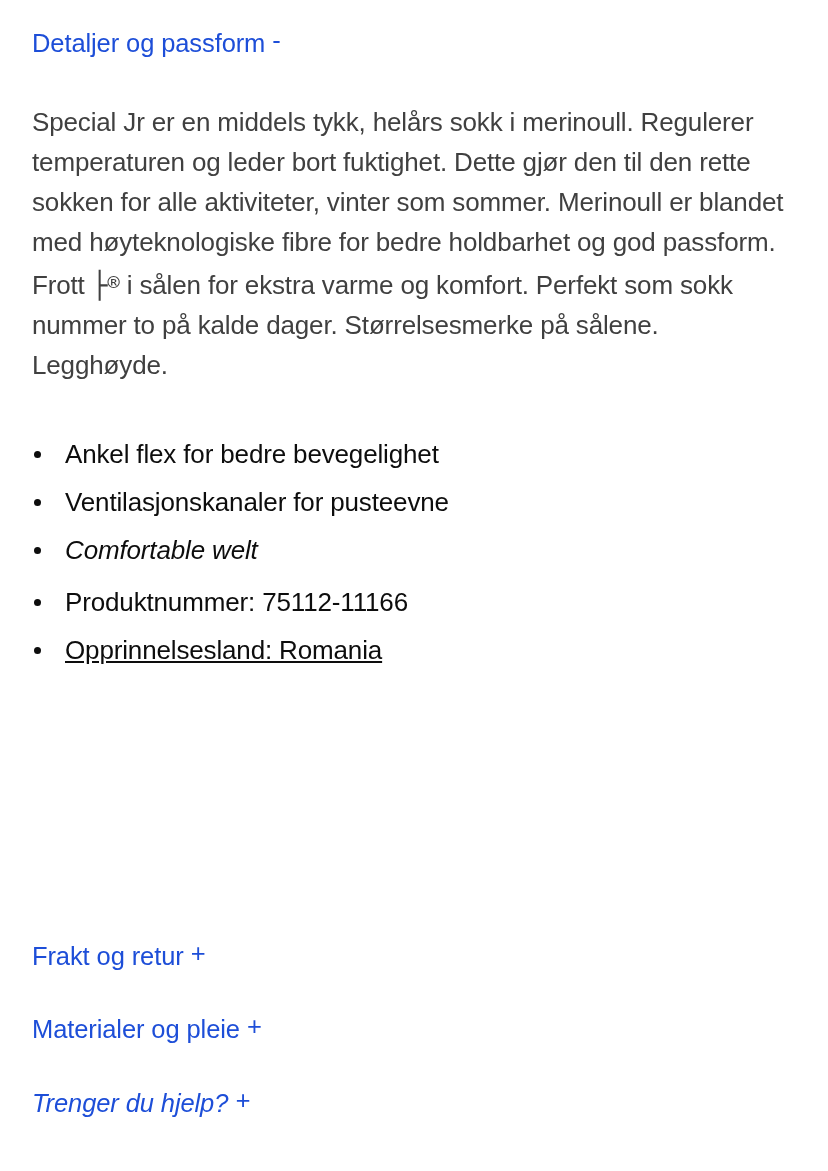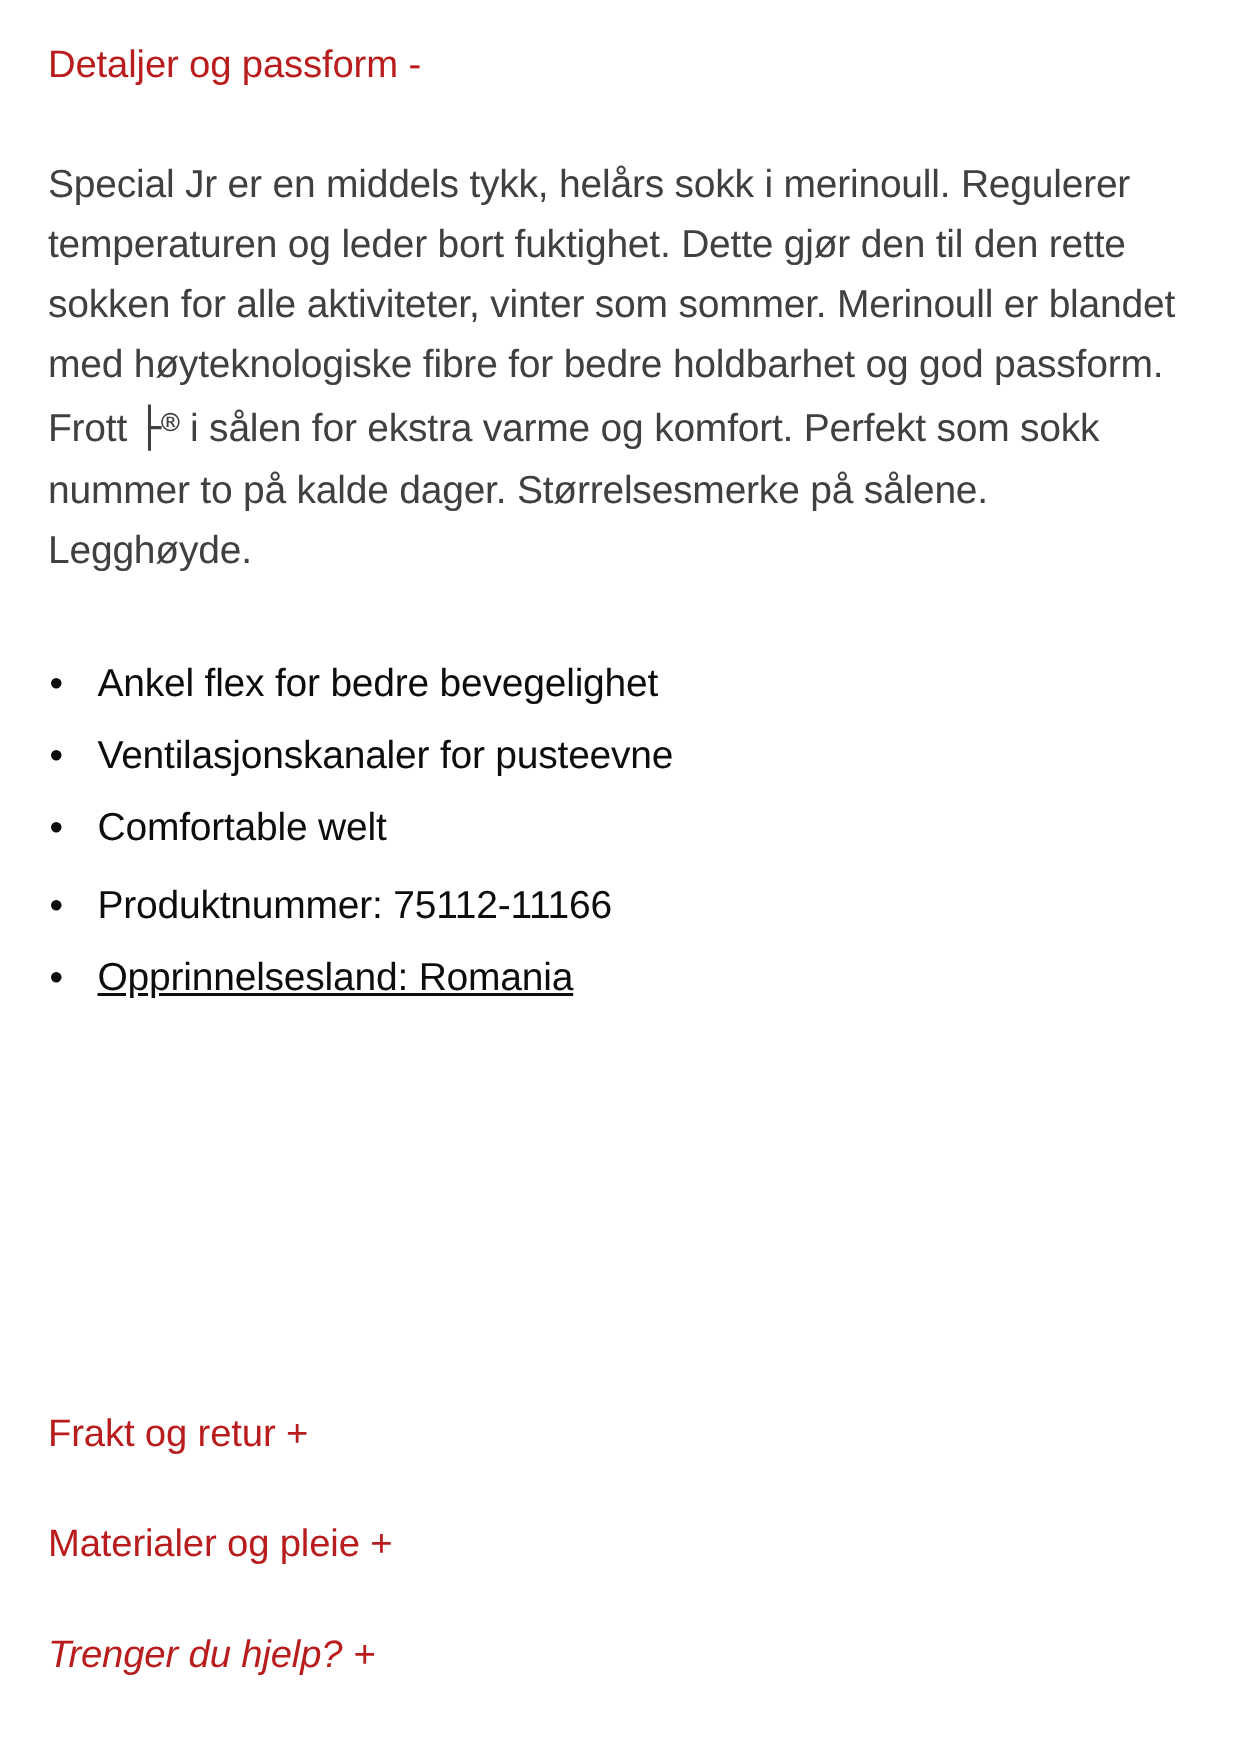--- a/index.html
+++ b/index.html
@@ -21,26 +21,26 @@
     position: relative;
     width: 828px;
     height: 1171px;
     box-sizing: border-box;
     padding: 0 30px 0 32px;
   }
 
   
   .acc-header {
     display: flex;
-    align-items: center;
+    align-items: flex-start;
     font-size: 25.5px;
     font-weight: 500;
     letter-spacing: -0.1px;
     line-height: 1.25;
-    color: #b91c1c;
+    color: #1d4ed8;
     cursor: pointer;
     user-select: none;
   }
   .acc-header .acc-label { white-space: pre; }
   .acc-header .acc-sign {
     margin-left: 7px;
     font-weight: 500;
     font-size: 25.5px;
     line-height: 1;
   }
@@ -71,21 +71,21 @@
   }
   .feature-list li {
     position: relative;
     padding-left: 33px;
     font-size: 26px;
     line-height: 40px;
     font-weight: 500;
     letter-spacing: -0.15px;
     margin-bottom: 8px;
   }
-  .feature-list li:last-child { margin-bottom: 12px; }
+  .feature-list li:last-child { margin-bottom: 12px; font-style: italic; }
   .feature-list li::before {
     content: "";
     position: absolute;
     left: 2px;
     top: 17px;
     width: 7px;
     height: 7px;
     border-radius: 50%;
     background: #0d0d0d;
   }

